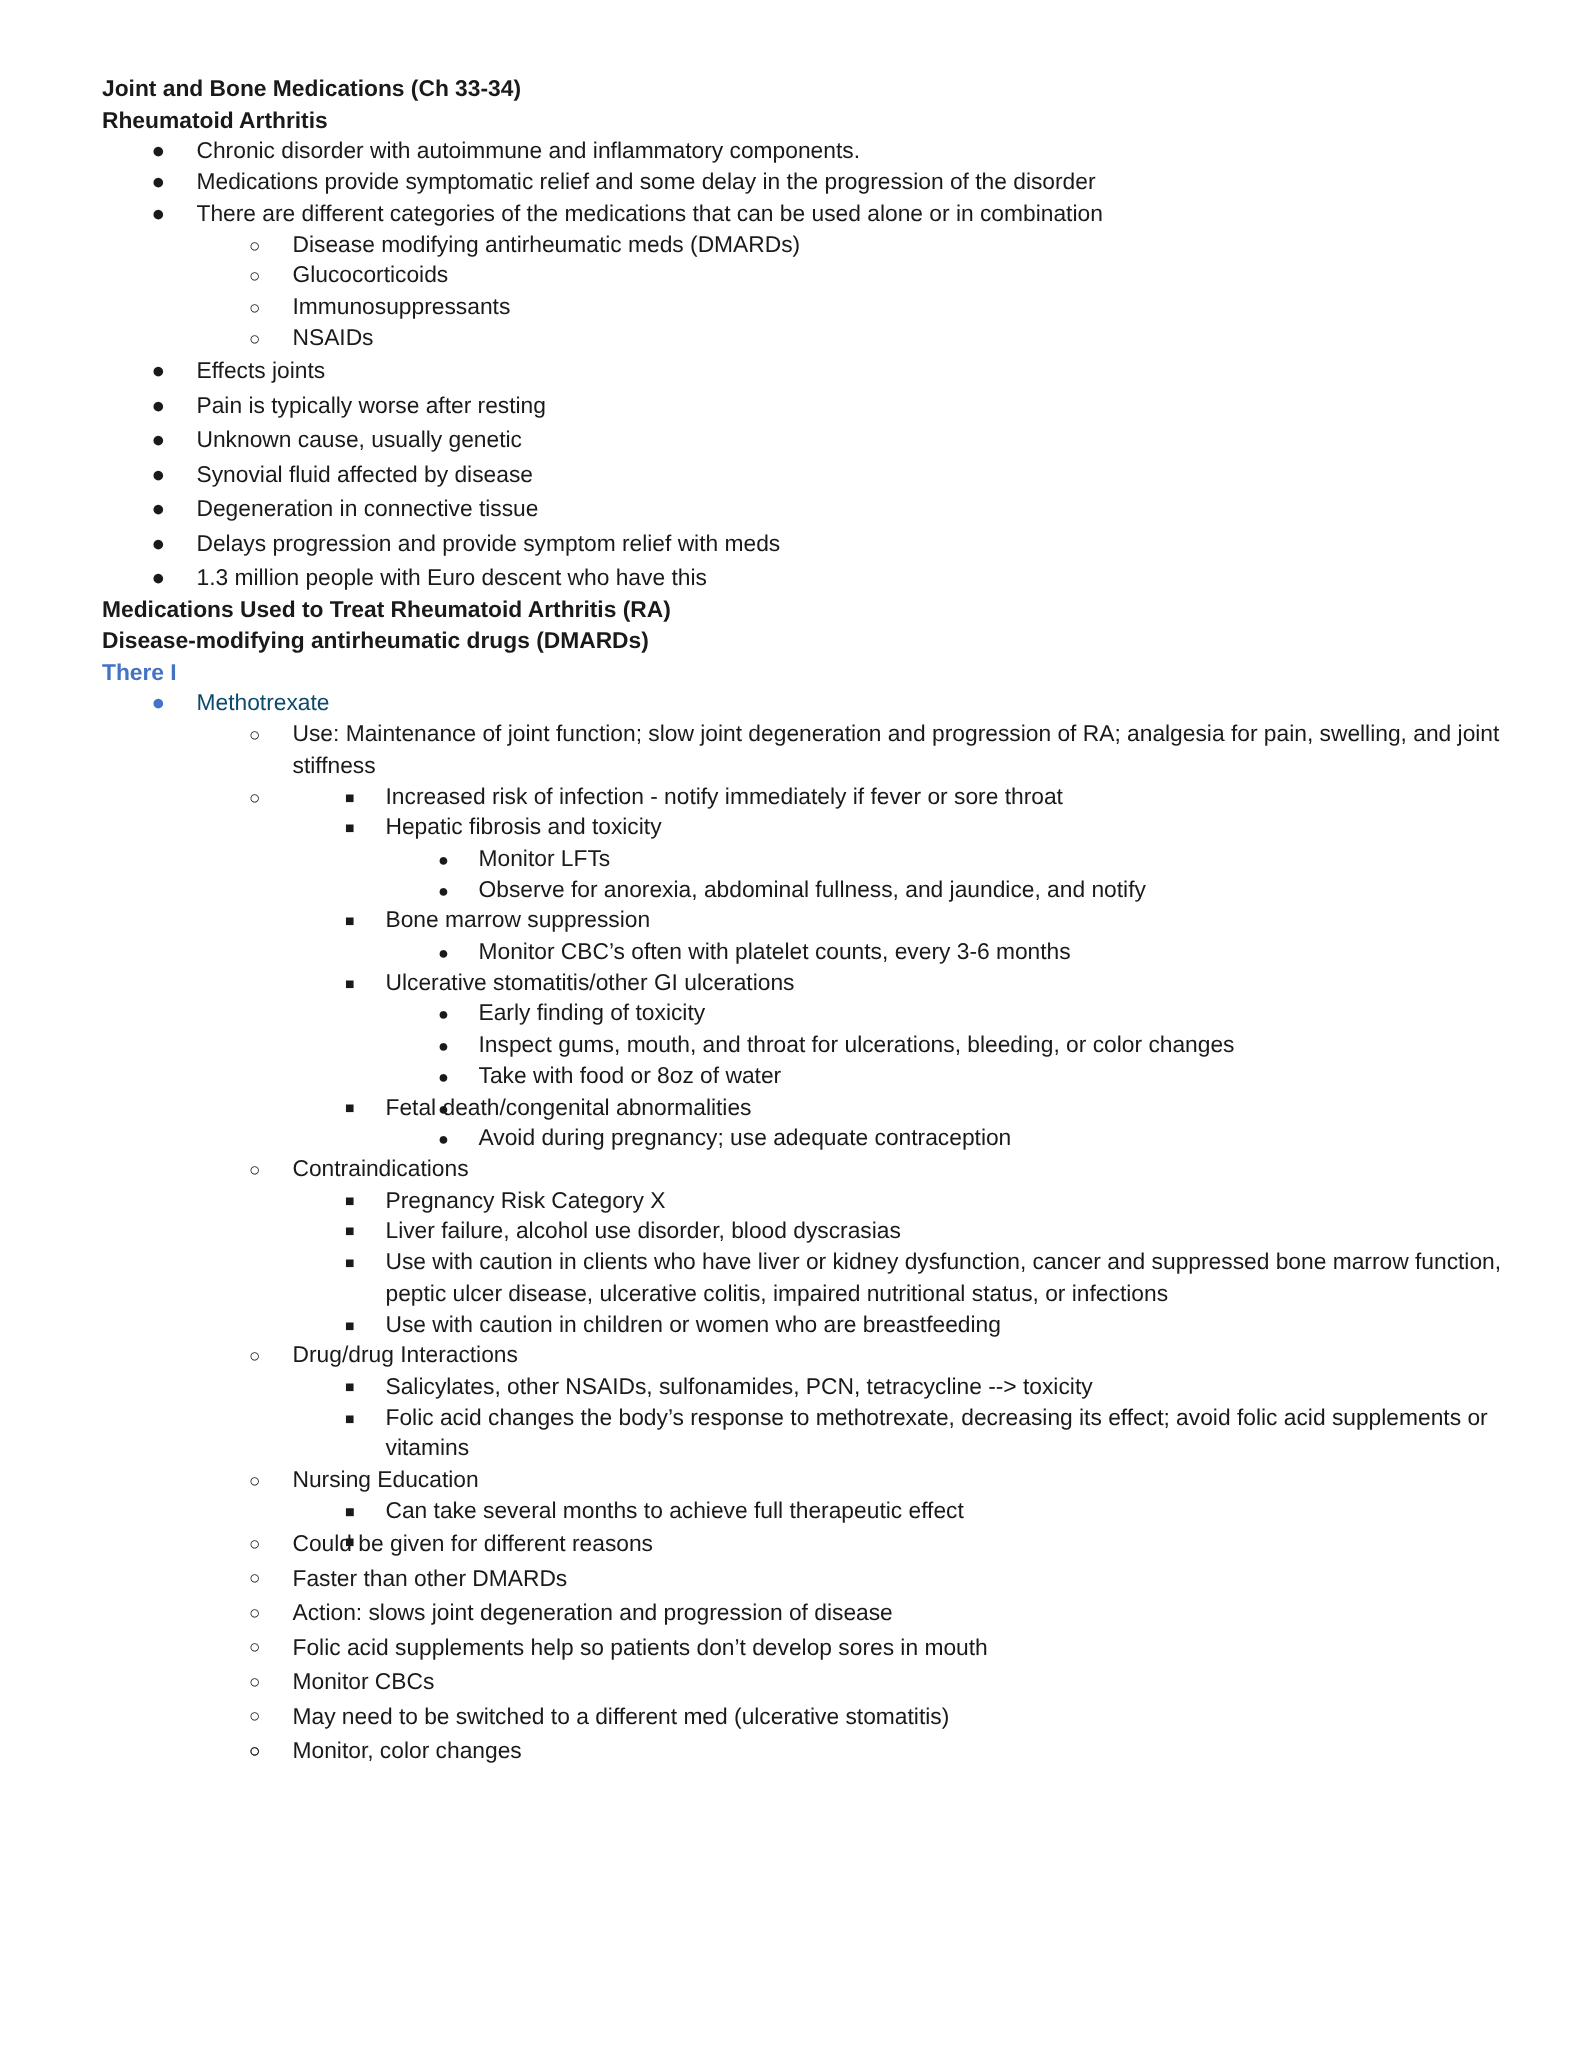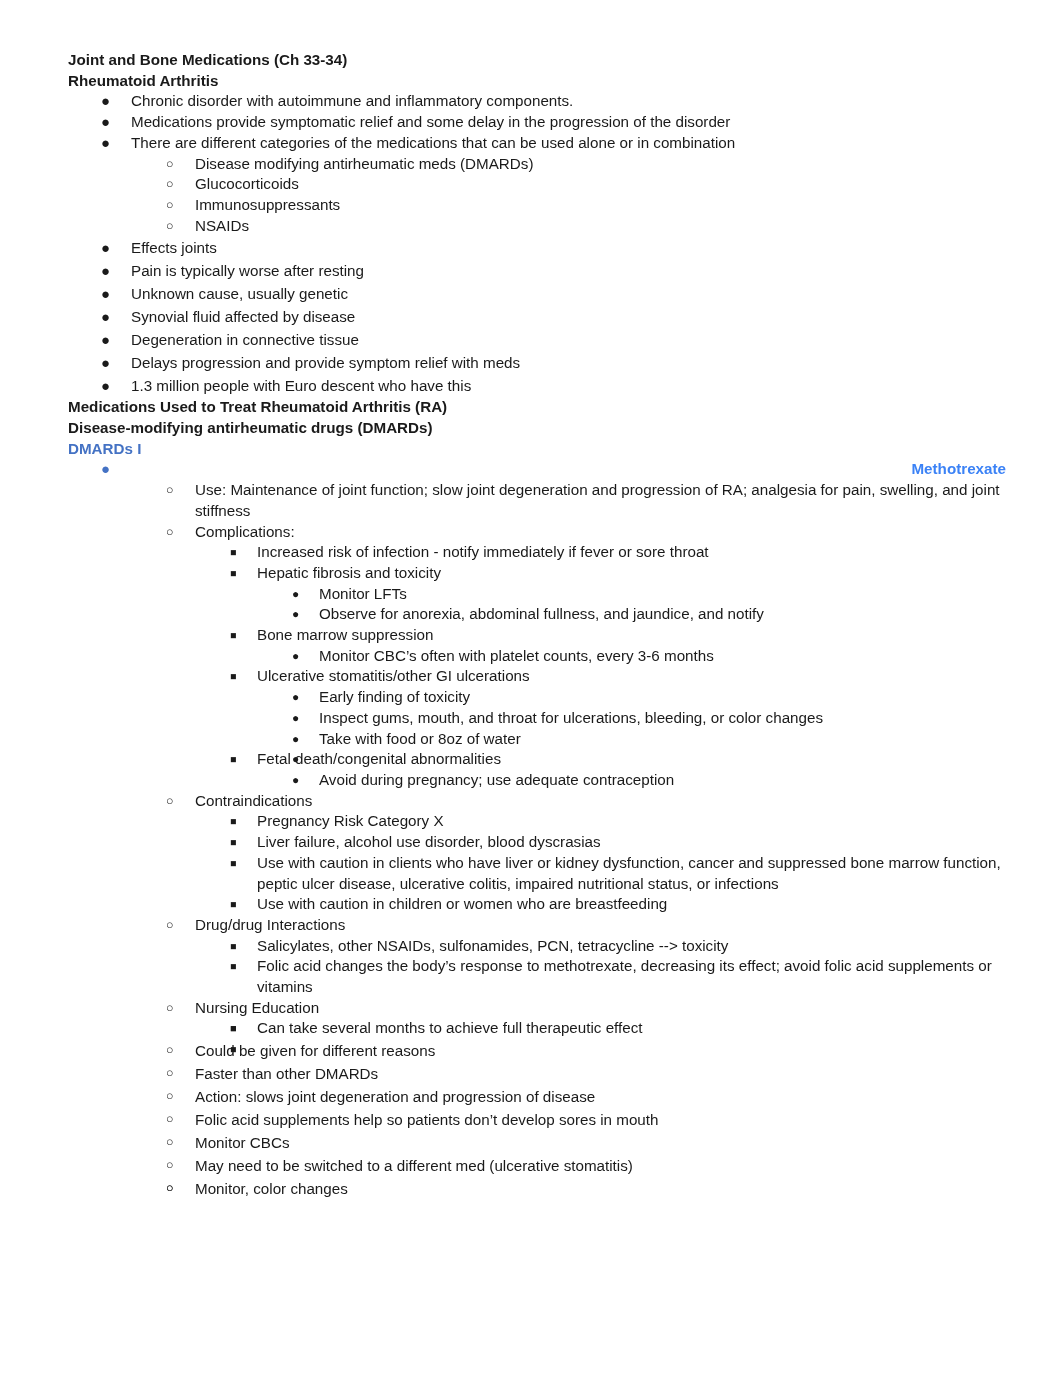--- a/index.html
+++ b/index.html
@@ -67,21 +67,21 @@
   .lvl3 { padding-left: 189px; }
   .lvl3 > .marker { left: 162px; font-size: 10.5px; }
   
   .lvl4 { padding-left: 251px; }
   .lvl4 > .marker { left: 224px; font-size: 12px; }
 
   
   .roomy { line-height: 23px; }
   .roomy > .marker { line-height: 23px; }
 
-  .accent-txt { color: #3b82f6; font-weight: bold; text-align: right; }
+  .accent-txt { color: #0c4a6e; font-weight: normal; }
   .accent-mark { color: #4472C4; }
 </style>
 </head>
 <body>
 
 <div id="page">
   <div class="doc-body">
 
     <p class="heading">Joint and Bone Medications (Ch 33-34)</p>
     <p class="heading">Rheumatoid Arthritis</p>
@@ -140,35 +140,34 @@
       <span class="marker">●</span>
       <span class="txt">Delays progression and provide symptom relief with meds</span>
     </div>
     <div class="li lvl1 roomy">
       <span class="marker">●</span>
       <span class="txt">1.3 million people with Euro descent who have this</span>
     </div>
 
     <p class="heading">Medications Used to Treat Rheumatoid Arthritis (RA)</p>
     <p class="heading">Disease-modifying antirheumatic drugs (DMARDs)</p>
-    <p class="heading accent">DMARDs I</p>
+    <p class="heading accent">There I</p>
 
     <div class="li lvl1">
       <span class="marker accent-mark">●</span>
       <span class="txt accent-txt">Methotrexate</span>
     </div>
 
     <div class="li lvl2">
       <span class="marker">○</span>
       <span class="txt">Use: Maintenance of joint function; slow joint degeneration and progression of RA; analgesia for pain, swelling, and joint stiffness</span>
     </div>
 
     <div class="li lvl2">
       <span class="marker">○</span>
-      <span class="txt">Complications:</span>
     </div>
 
     <div class="li lvl3">
       <span class="marker">■</span>
       <span class="txt">Increased risk of infection - notify immediately if fever or sore throat</span>
     </div>
 
     <div class="li lvl3">
       <span class="marker">■</span>
       <span class="txt">Hepatic fibrosis and toxicity</span>

